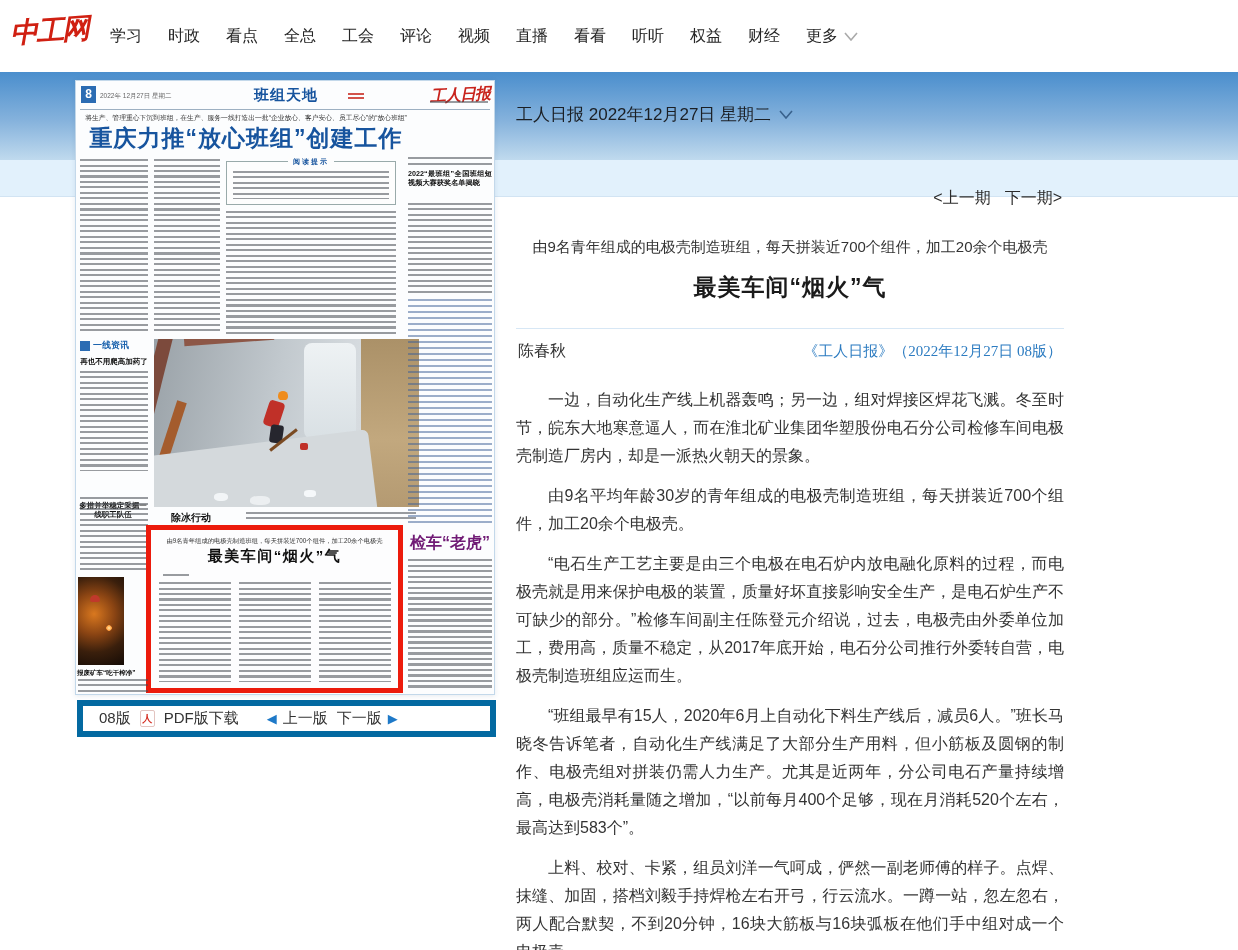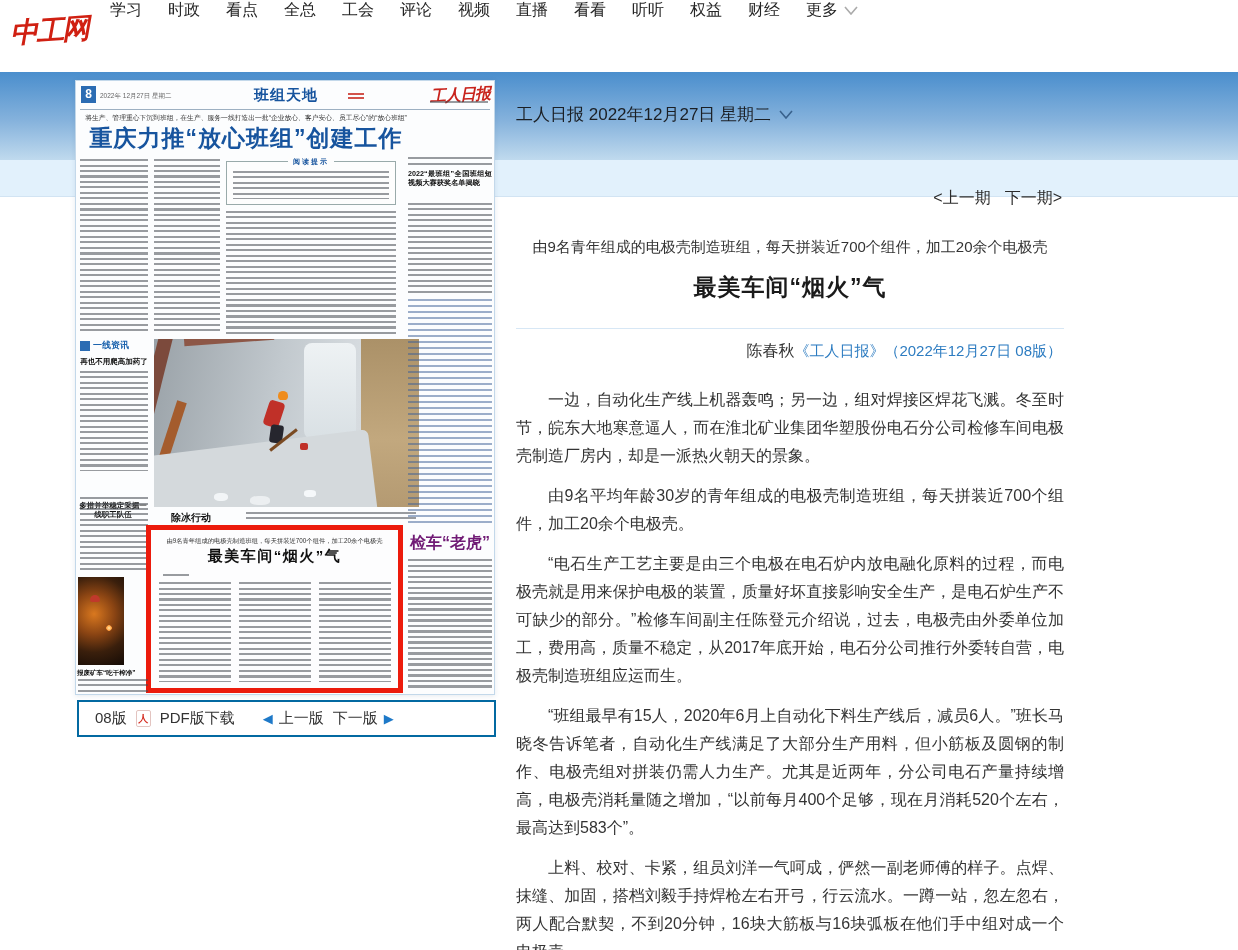--- a/index.html
+++ b/index.html
@@ -4,21 +4,21 @@
 <style>
   * { box-sizing: border-box; margin: 0; padding: 0; }
   html,body { background:#fff; }
   body { font-family: "Liberation Sans", "DejaVu Sans", sans-serif; }
   .page { position: relative; width: 1238px; height: 950px; background:#fff; overflow: hidden; }
 
   
   .topnav { position:absolute; left:0; top:0; width:1238px; height:72px; background:#fff; }
   .logo { position:absolute; left:10px; top:12px; font-size:28px; font-weight:bold; font-style:italic;
           color:#d02012; letter-spacing:-2px; transform:rotate(-4deg); cursor:pointer; }
-  .navlist { position:absolute; left:110px; top:0; height:72px; display:flex; align-items:flex-start; gap:26px; }
+  .navlist { position:absolute; left:110px; top:0; height:72px; display:flex; align-items:center; gap:26px; }
   .navlist .nav-item { font-size:16px; color:#262626; cursor:pointer; white-space:nowrap; }
   .nav-more { display:flex; align-items:center; gap:6px; }
   .chev { width:14px; height:9px; }
 
   
   .band-grad { position:absolute; left:0; top:72px; width:1238px; height:88px;
                background:linear-gradient(180deg,#4a8ecd 0%, #85b2dc 55%, #c0daee 100%); }
   .band-light { position:absolute; left:0; top:160px; width:1238px; height:37px;
                 background:#e2f1fc; border-bottom:1px solid #d2e4f3; }
   .issue-current { position:absolute; left:516px; top:103px; display:flex; align-items:center; gap:8px;
@@ -99,35 +99,35 @@
 
   .p-side-pre { left:332px; top:76px; width:84px; height:8px; }
   .p-side-top { left:332px; top:88px; width:84px; font-size:7.2px; font-weight:bold; color:#111; line-height:9px; text-align:justify; }
   .p-colG { left:332px; top:122px; width:84px; height:90px; }
   .p-colH { left:332px; top:218px; width:84px; height:226px; }
   .p-side-bottom { left:332px; top:452px; width:84px; text-align:center; font-size:16px; font-weight:bold; color:#701a75; white-space:nowrap; }
   .p-colI { left:332px; top:478px; width:84px; height:130px; }
 
   
   .toolbar { position:absolute; left:77px; top:700px; width:419px; height:37px; background:#fff;
-             border:2px solid #0369a1; display:flex; align-items:center; padding:0 16px; gap:9px;
+             border:6px solid #0369a1; display:flex; align-items:center; padding:0 16px; gap:9px;
              font-size:15px; color:#333; }
   .pdficon { width:15px; height:17px; background:#fff; border:1px solid #e3c4c0; border-radius:2px;
              position:relative; text-align:center; font-size:10px; font-weight:bold; color:#d42a1e; line-height:16px; }
   .tb-link { cursor:pointer; }
   .tb-arrow { color:#1e79c8; font-size:13px; }
   .tb-group { display:flex; align-items:center; gap:6px; cursor:pointer; }
   .tb-gap { width:10px; }
 
   
   .article { position:absolute; left:516px; top:238px; width:548px; }
   .a-kicker { text-align:center; font-size:15px; color:#333; }
   .a-title { margin-top:15px; text-align:center; font-size:23px; font-weight:bold; color:#1a1a1a; letter-spacing:1px; }
   .a-divider { margin-top:25px; border-bottom:1px solid #d7e7f5; }
-  .a-byline { display:flex; justify-content:flex-end; align-items:baseline; padding:12px 2px 0 2px; }
+  .a-byline { display:flex; justify-content:space-between; align-items:baseline; padding:12px 2px 0 2px;font-family:Liberation Serif, serif; }
   .a-author { font-size:16px; color:#333; }
   .a-source { font-size:15px; color:#2d7cc1; cursor:pointer; }
   .a-content { margin-top:24px; }
   .a-content p { font-size:16px; line-height:28px; color:#333; text-indent:2em; text-align:justify; margin:0 0 12px 0; }
 </style>
 </head>
 <body>
 
 <div class="page">
 

